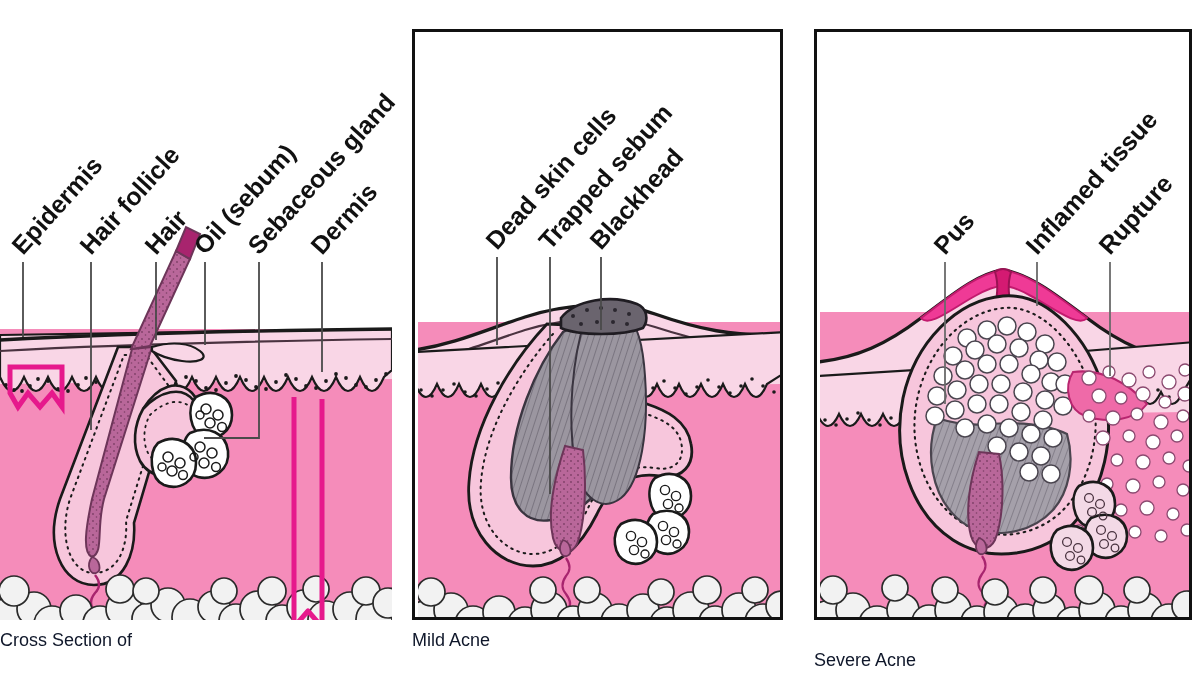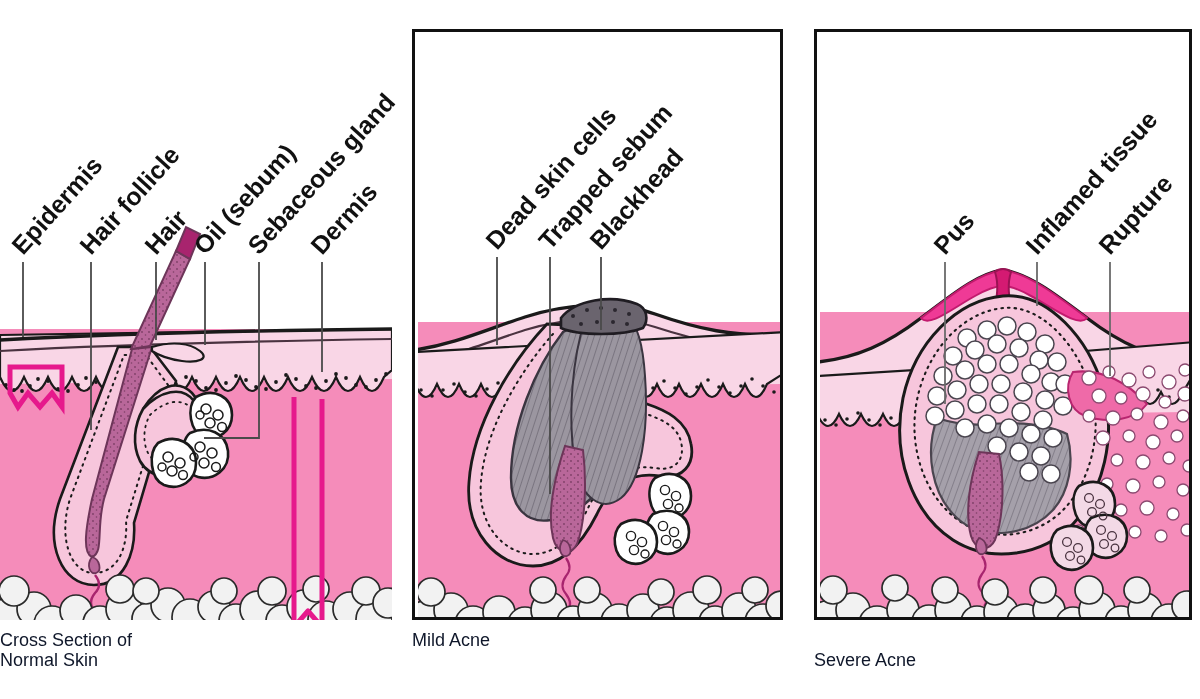--- a/index.html
+++ b/index.html
@@ -580,21 +580,20 @@
     </g>
     <g>
       <text class="lbl" x="945" y="256" transform="rotate(-48 945 256)">Pus</text>
       <text class="lbl" x="1037" y="256" transform="rotate(-48 1037 256)">Inflamed tissue</text>
       <text class="lbl" x="1110" y="256" transform="rotate(-48 1110 256)">Rupture</text>
     </g>
   </svg>
 
   <div class="caption" id="cap1">
     <div>Cross Section of</div>
-    <div>Normal Skin</div>
   </div>
   <div class="caption" id="cap2">
     <div>Mild Acne</div>
   </div>
   <div class="caption" id="cap3">
     <div>Severe Acne</div>
   </div>
 
 </div>
 

